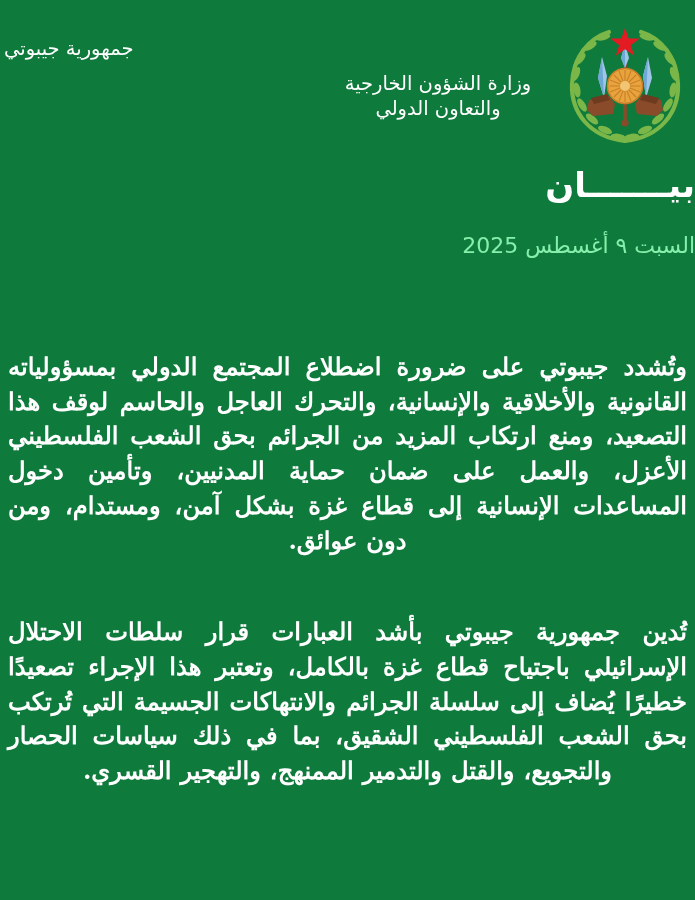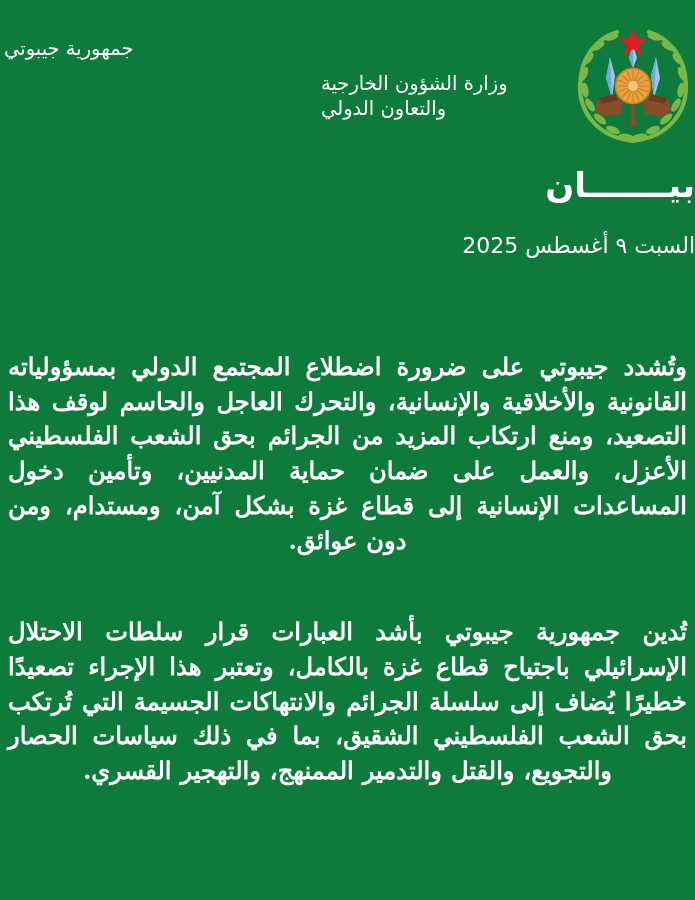--- a/index.html
+++ b/index.html
@@ -29,21 +29,21 @@
     position: absolute;
     top: 22px;
     left: 0;
     width: 695px;
     height: 132px;
     display: flex;
     flex-direction: row;
     align-items: flex-start;
     justify-content: flex-start;
     direction: rtl;
-    padding-right: 0;
+    padding-right: 8px;
     box-sizing: border-box;
   }
   .emblem-wrap {
     width: 124px;
     height: 124px;
     flex: 0 0 124px;
     position: relative;
     margin-top: 2px;
   }
   .emblem-svg {
@@ -68,21 +68,21 @@
     display: block;
     text-align: left;
     direction: rtl;
     unicode-bidi: isolate;
   }
   .ministry-name {
     font-size: 19.5px;
     font-weight: 400;
     color: #ffffff;
     display: block;
-    text-align: left;
+    text-align: center;
     direction: rtl;
     unicode-bidi: isolate;
     margin-top: 9px;
     max-width: 250px;
     margin-left: 0;
     line-height: 1.3;
   }
 
   
   .title-block {
@@ -97,21 +97,21 @@
     letter-spacing: 0.5px;
     color: #ffffff;
     direction: rtl;
     unicode-bidi: isolate;
     line-height: 1.2;
   }
   .doc-date {
     margin-top: 27px;
     font-size: 22px;
     font-weight: 400;
-    color: #ffffff;
+    color: #86efac;
     direction: rtl;
     unicode-bidi: isolate;
     line-height: 1.2;
   }
 
   
   .body-block {
     position: absolute;
     top: 350px;
     left: 0;

